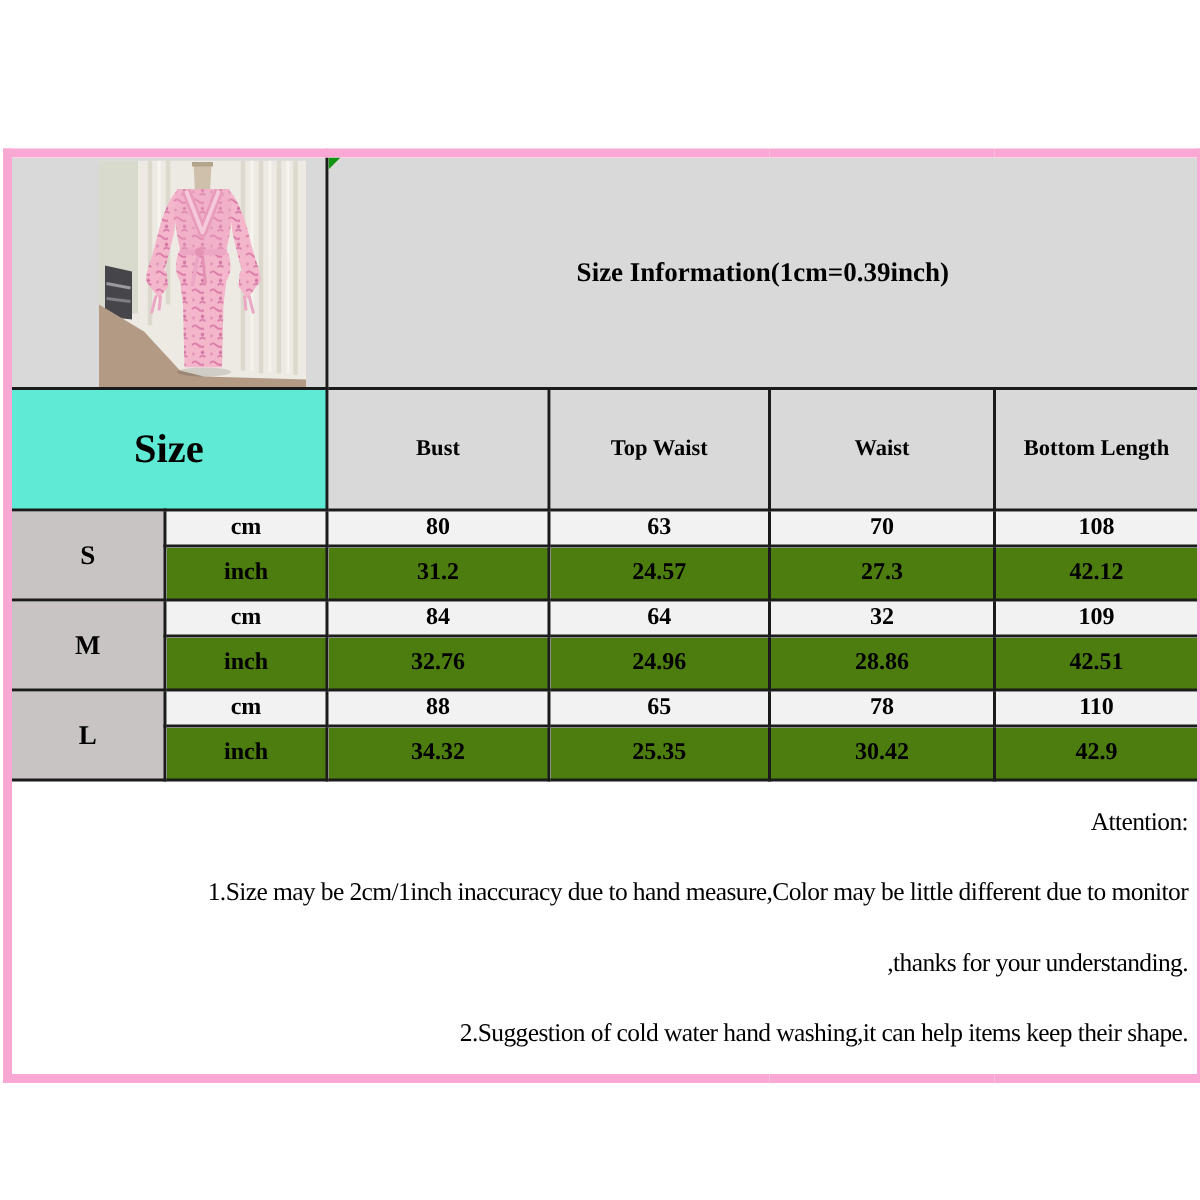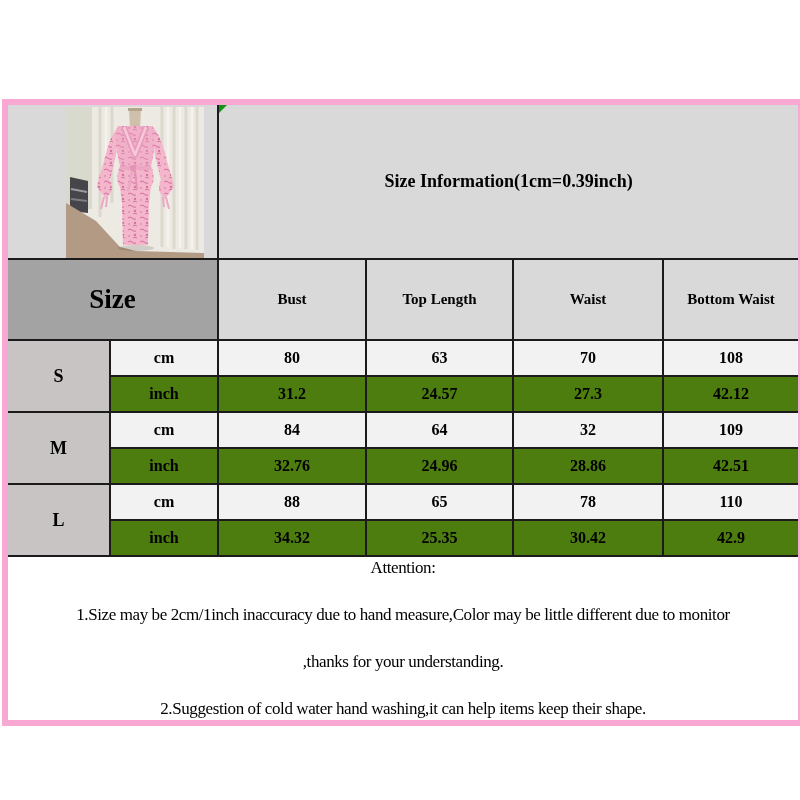--- a/index.html
+++ b/index.html
@@ -16,30 +16,30 @@
   }
   td { border:2px solid #1b1b1b; text-align:center; vertical-align:middle; padding:0; overflow:hidden; }
 
   .photo-cell { background:#d9d9d9; height:156px; vertical-align:top; text-align:left; padding:2px 0 0 58px; }
   .photo-cell svg { display:block; }
 
   .title-cell { background:#d9d9d9; position:relative; font-size:18px; font-weight:bold; letter-spacing:0; }
   .err-tri { position:absolute; top:0; left:0; width:0; height:0;
              border-top:8px solid #129312; border-right:8px solid transparent; }
 
-  .size-head { background:#a3a3a3; font-size:27px; font-weight:bold;margin-top:45px; }
+  .size-head { background:#5eead4; font-size:27px; font-weight:bold;margin-top:45px; }
   .col-head  { background:#d9d9d9; font-size:15px; font-weight:bold; height:81px;text-align:center; }
 
   .size-label { background:#c8c4c4; font-size:18px; font-weight:bold; }
-  tr.row-cm  td.unit, tr.row-cm  td.val { background:#f2f2f2; height:36px; }
+  tr.row-cm  td.unit, tr.row-cm  td.val { background:#f2f2f2; height:24px; }
   tr.row-inch td.unit, tr.row-inch td.val { background:#4d7c0f; height:36px; }
   .unit { font-weight:bold; font-size:16px; }
   .val  { font-size:16px; font-weight:600;margin-top:16px; }
 
-  .attention-cell { height:136px; vertical-align:top; text-align:center; background:#ffffff; padding:0 6px; }
+  .attention-cell { height:136px; vertical-align:top; text-align:right; background:#ffffff; padding:16px 6px; }
   .att-heading { font-size:17px; letter-spacing:-0.4px; line-height:22px; }
   .att-line    { font-size:17px; letter-spacing:-0.4px; line-height:23px; white-space:nowrap;margin-top:24px; }
 </style>
 </head>
 <body>
 
 <div class="sheet">
   <table class="size-table">
     <colgroup>
       <col style="width:105px">
@@ -120,23 +120,23 @@
           </svg>
         </td>
         <td class="title-cell" colspan="4">
           <span class="err-tri"></span>
           <span>Size Information(1cm=0.39inch)</span>
         </td>
       </tr>
       <tr id="header-row">
         <td class="size-head" colspan="2">Size</td>
       <td class="col-head">Bust</td>
-          <td class="col-head">Top Length</td>
+          <td class="col-head">Top Waist</td>
           <td class="col-head">Waist</td>
-          <td class="col-head">Bottom Waist</td>
+          <td class="col-head">Bottom Length</td>
         </tr>
     </tbody>
     <tbody id="data-rows">
         <tr class="row-cm">
           <td class="size-label" rowspan="2">S</td>
           <td class="unit">cm</td>
           <td class="val">80</td>
           <td class="val">63</td>
           <td class="val">70</td>
           <td class="val">108</td>

